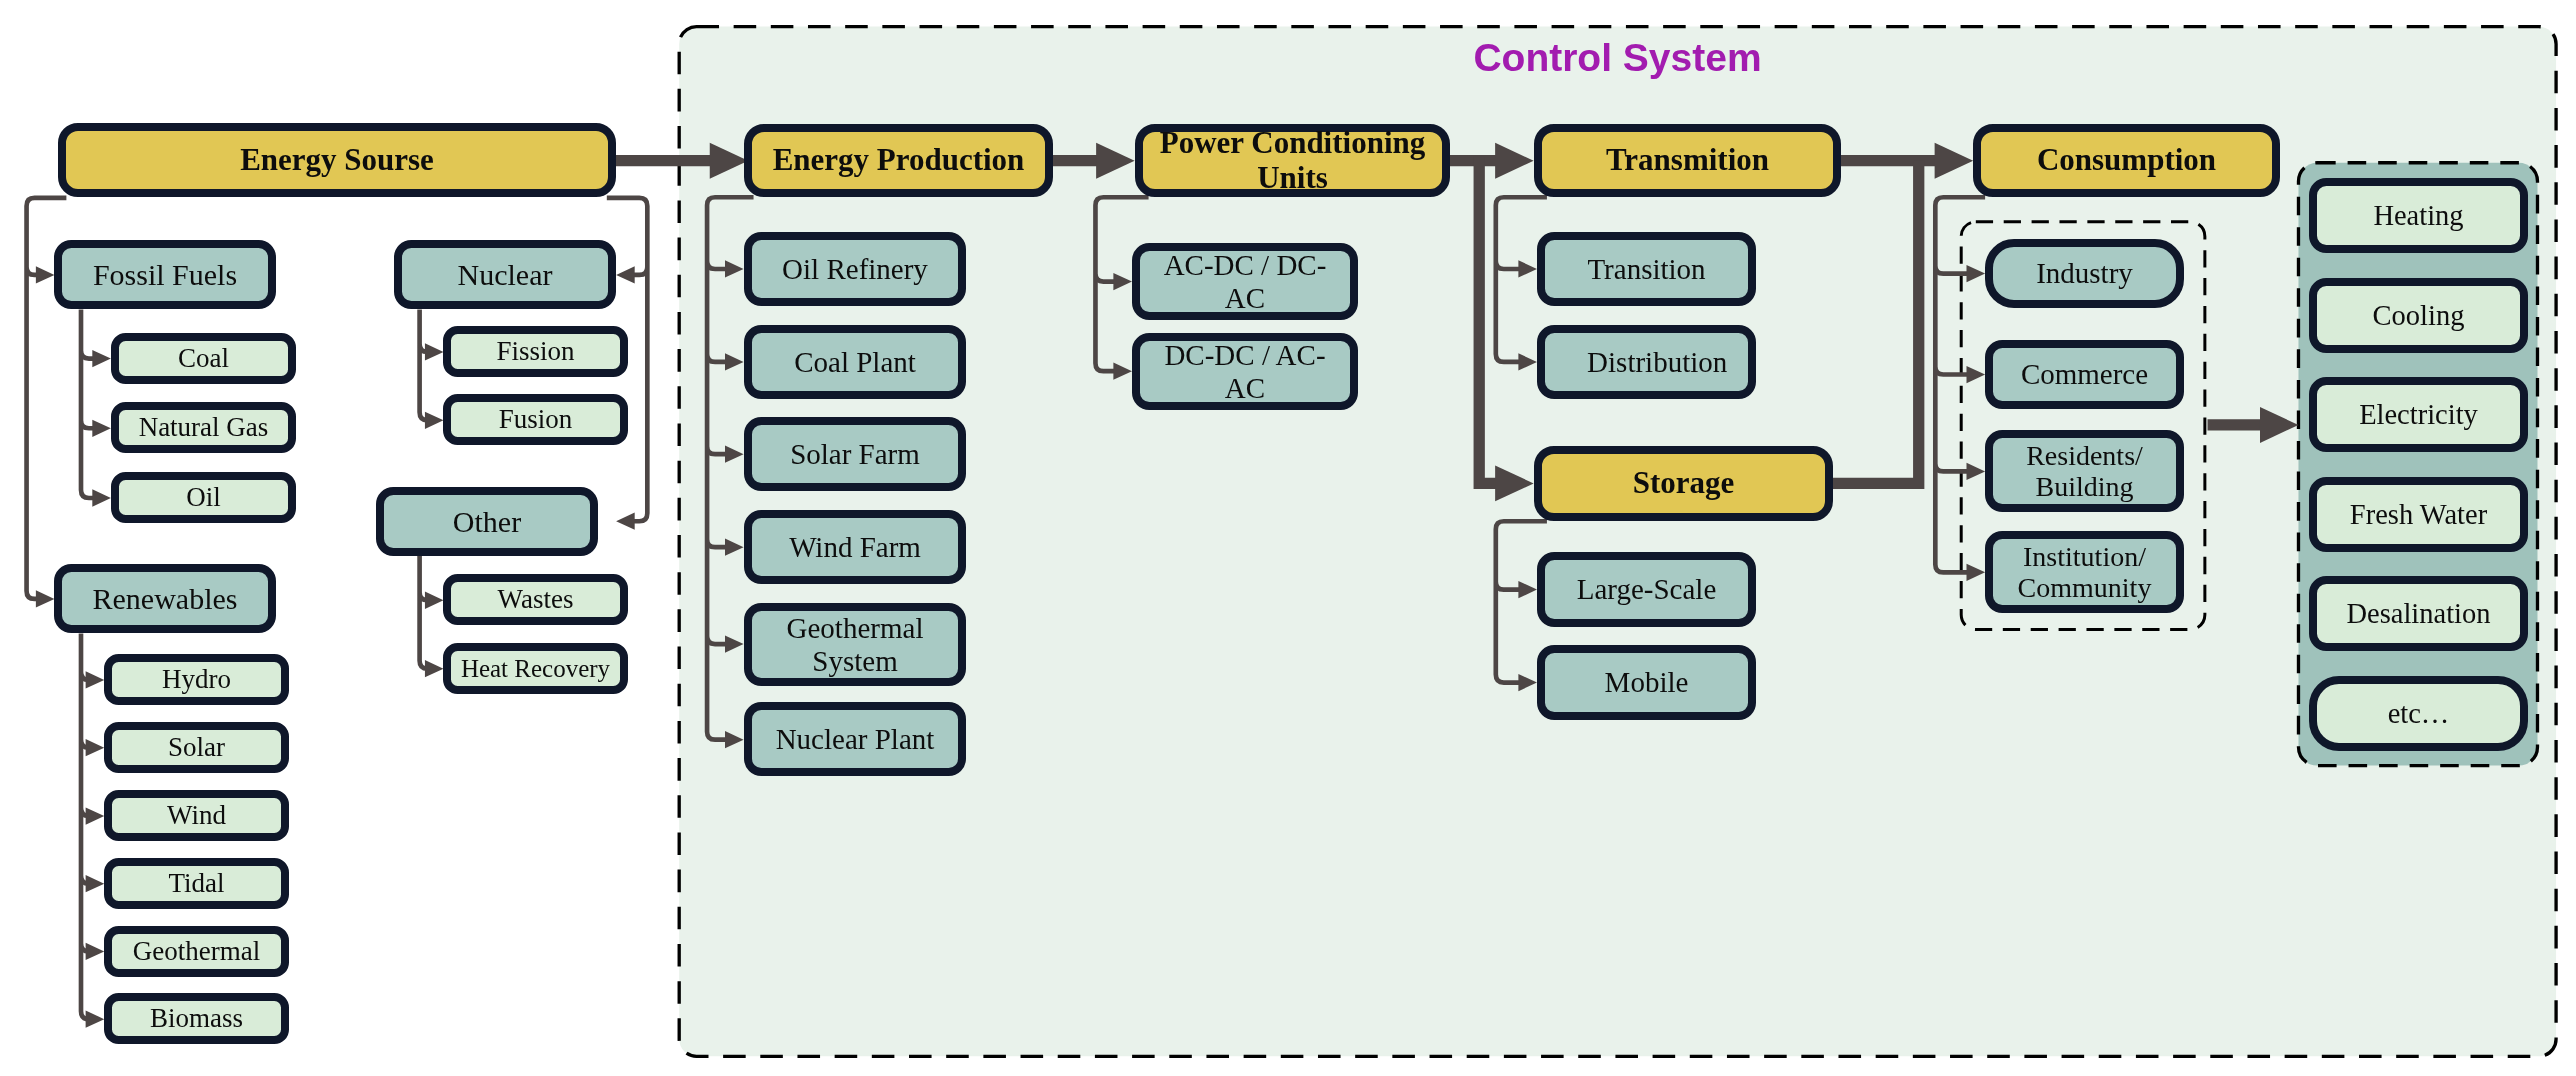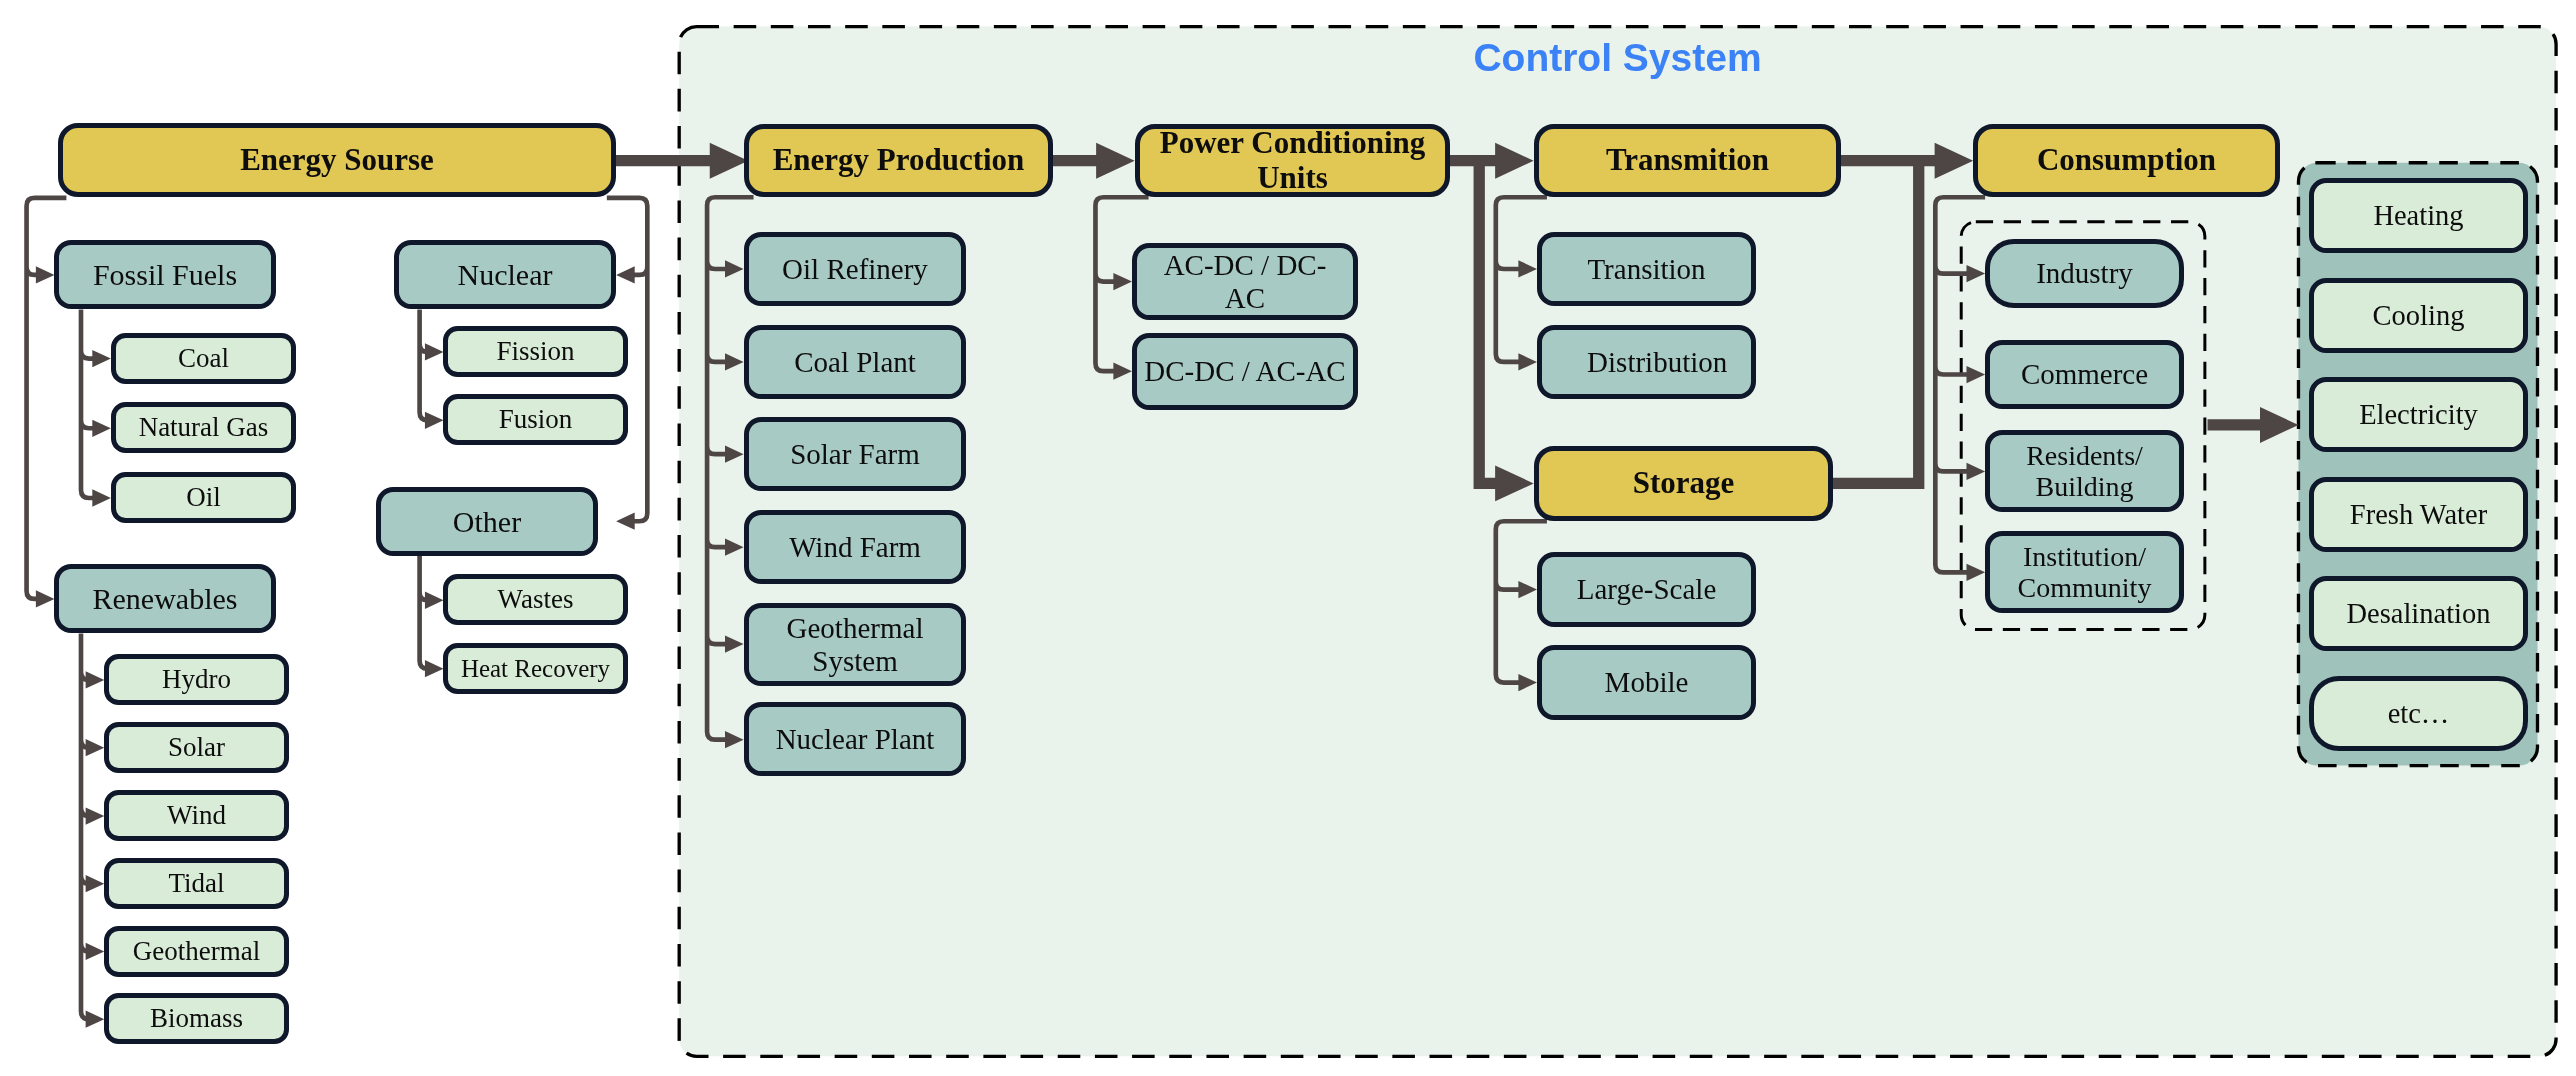--- a/index.html
+++ b/index.html
@@ -1,28 +1,28 @@
 <!DOCTYPE html>
 <html style="font-size:10.6px"><head>
 <meta charset="utf-8">
 <style>
   html,body{margin:0;padding:0;background:#ffffff;}
   #stage{position:relative;width:2576px;height:1077px;background:#ffffff;overflow:hidden;
          font-family:"Liberation Serif",serif;}
   #wires{position:absolute;left:0;top:0;}
-  .box{position:absolute;box-sizing:border-box;border:5px solid #0f172a;color:#0d0d0d;
+  .box{position:absolute;box-sizing:border-box;border:8px solid #0f172a;color:#0d0d0d;
        display:flex;align-items:center;justify-content:center;text-align:center;
        line-height:1.12;padding:0 6.6px;}
   .hdr{background:#E1C754;border-radius:20px;font-weight:bold;font-size:31px;}
   .cat{background:#A8CAC4;border-radius:17.3px;font-size:30px;}
   .sub{background:#A8CAC4;border-radius:17.3px;font-size:29px;}
   .leaf{background:#D9ECD8;border-radius:14.6px;font-size:27px;}
   .out{background:#D9ECD8;border-radius:17.3px;font-size:28.5px;}
   #ctrl-title{position:absolute;left:679px;top:36px;width:1877px;text-align:center;
-       font-family:"Liberation Sans",sans-serif;font-weight:700;font-size:39px;color:#3b82f6;}
+       font-family:"Liberation Sans",sans-serif;font-weight:700;font-size:39px;color:#a21caf;}
 </style>
 </head>
 <body>
 
 <div id="stage">
 
   <svg id="wires" width="2576" height="1077" viewBox="0 0 3880 1622">
 
     <rect x="1023" y="40" width="2827" height="1551" rx="26" fill="#E9F2EB" stroke="#000" stroke-width="5" stroke-dasharray="34 22"></rect>
     <rect x="2954" y="334" width="367" height="614" rx="22" fill="none" stroke="#000" stroke-width="4.5" stroke-dasharray="26 16"></rect>

